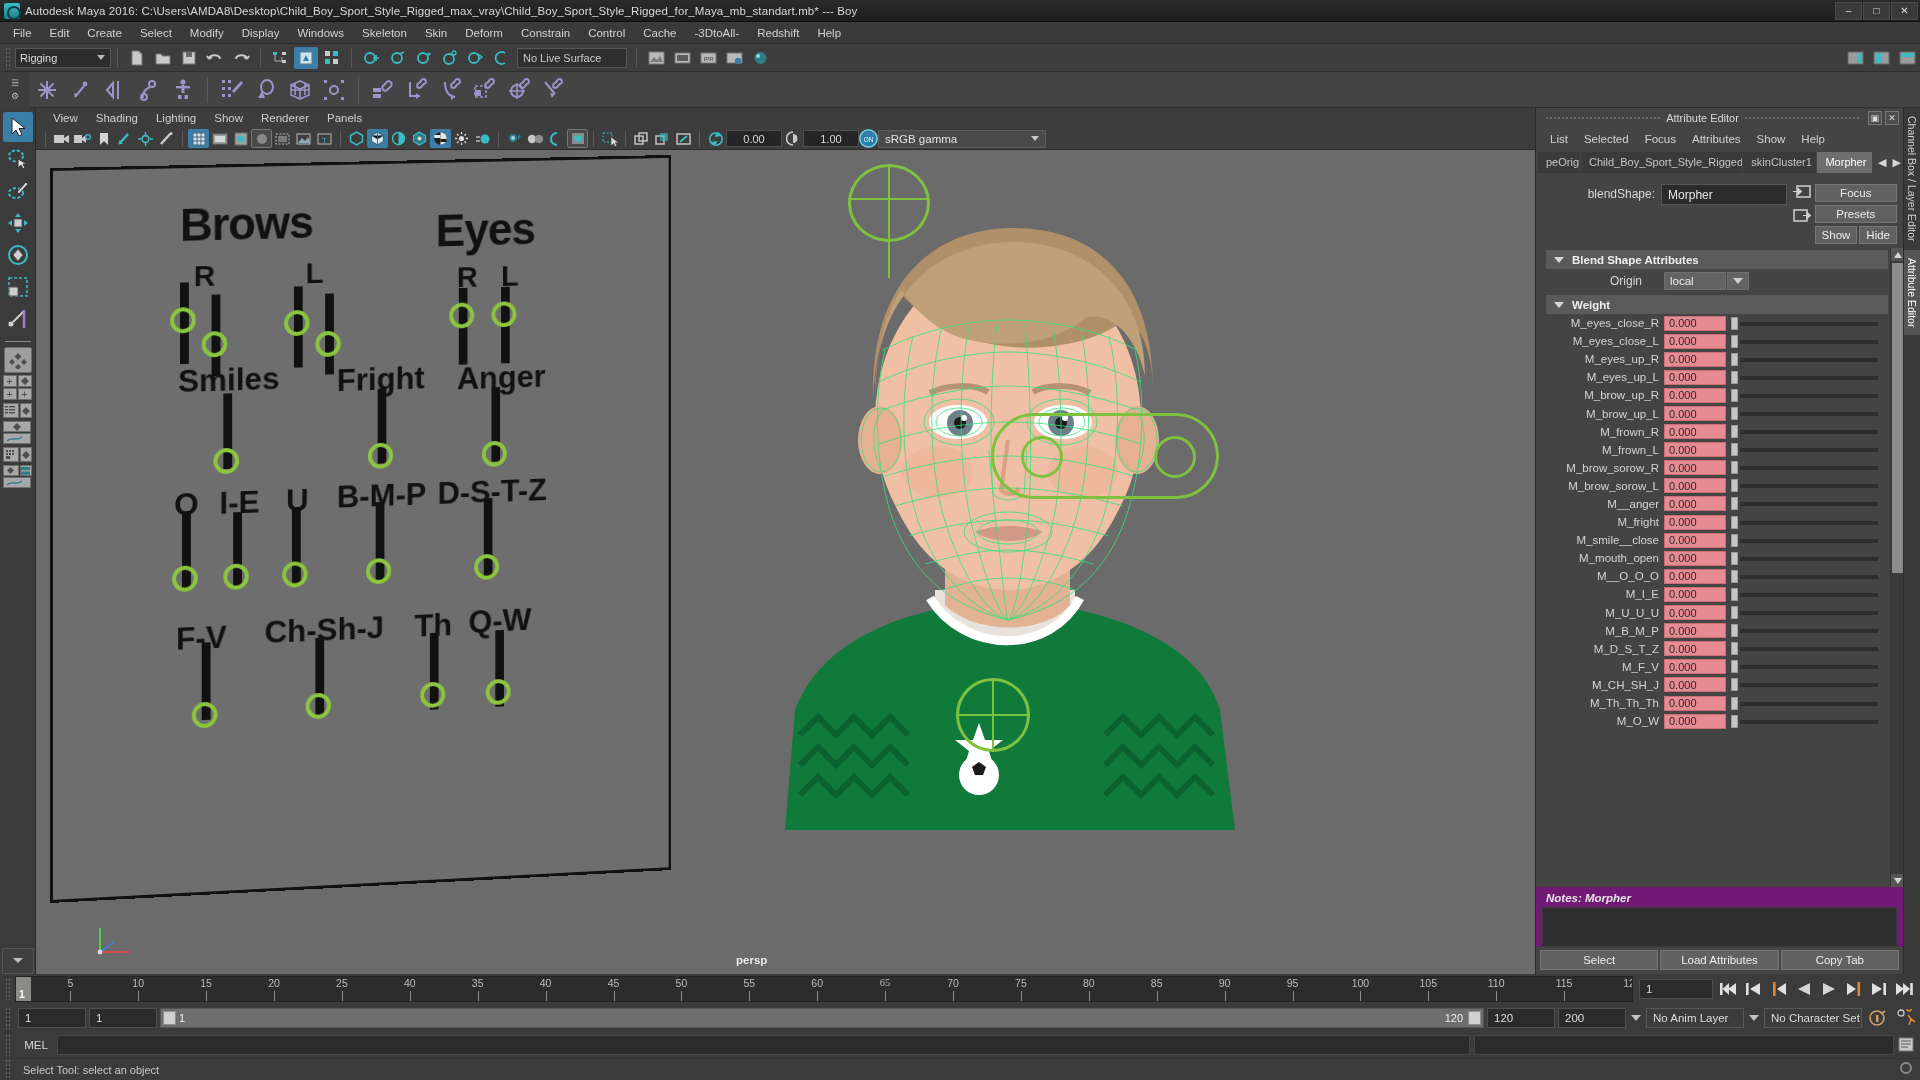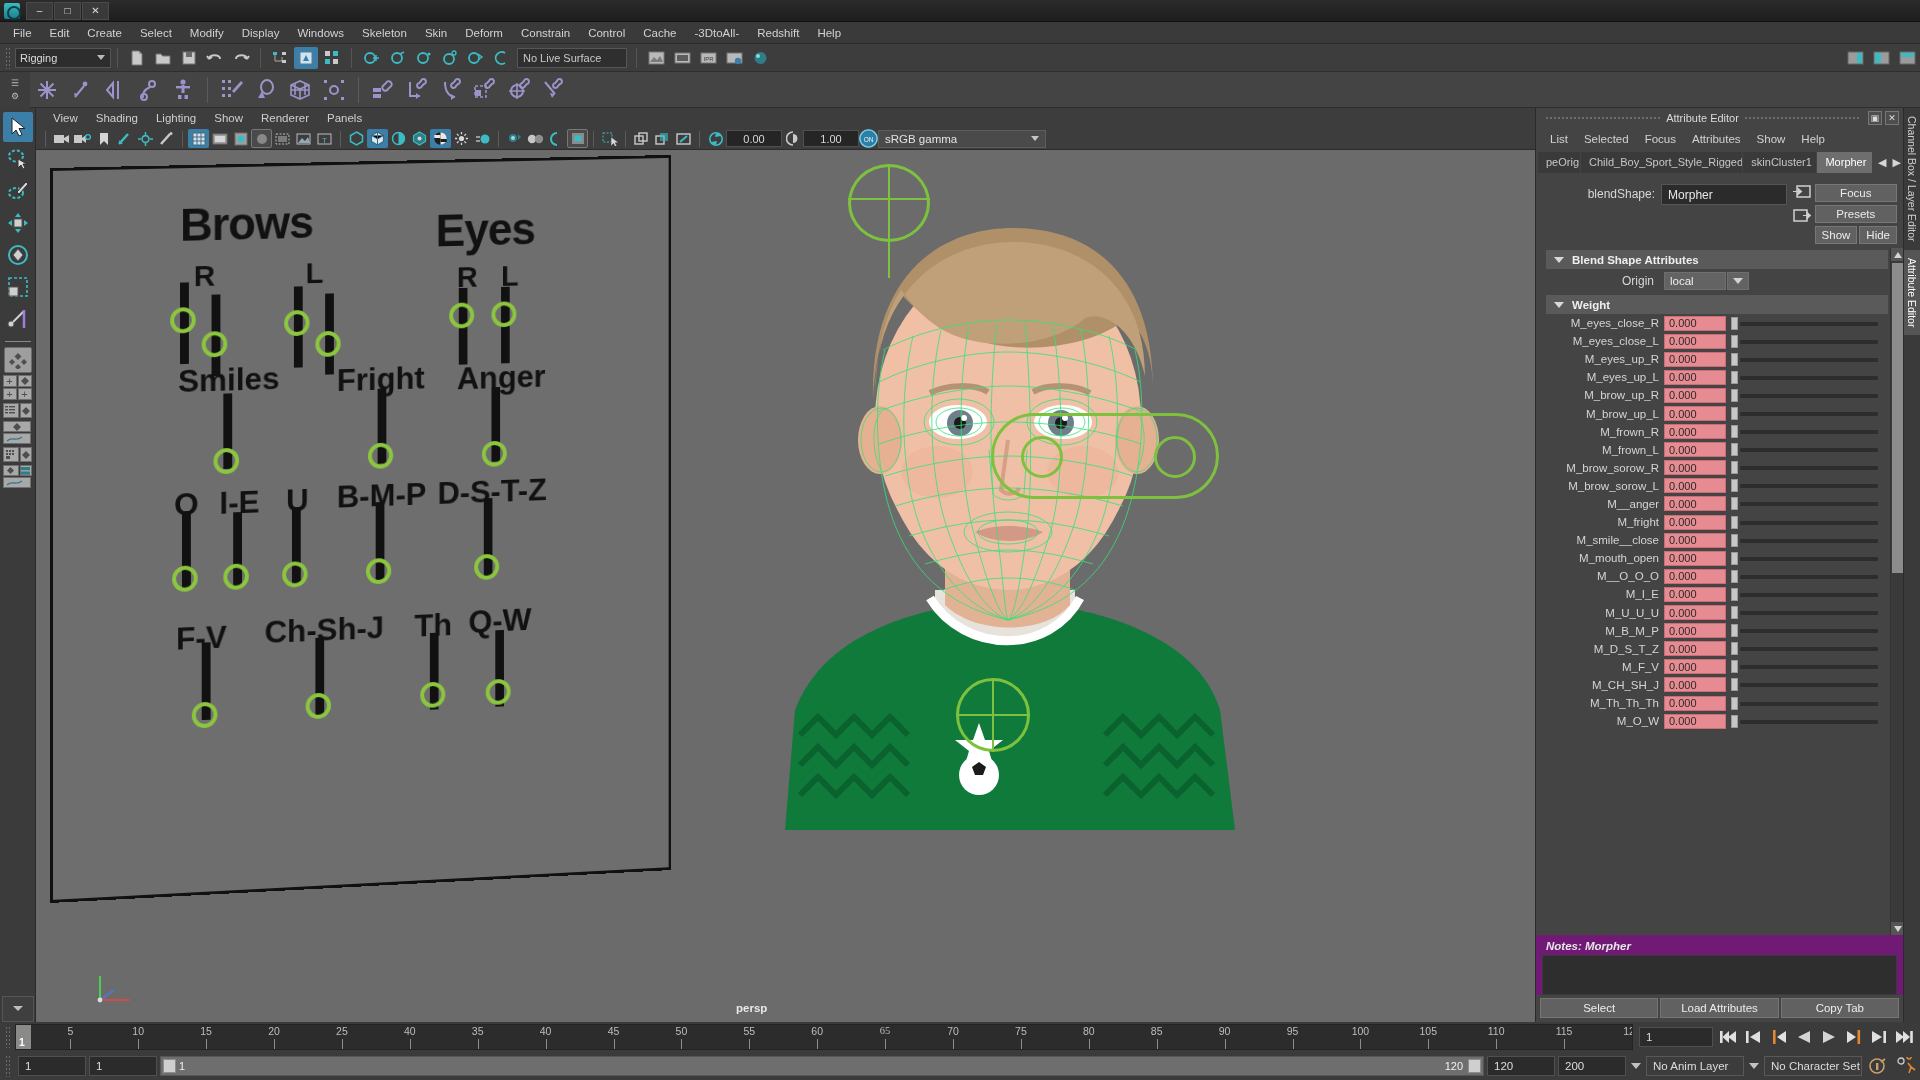--- a/index.html
+++ b/index.html
@@ -207,21 +207,21 @@
 
   .ae-scroll { flex: 1; min-height: 0; display: flex; background: #444; overflow: hidden; }
   .ae-scroll-inner { flex: 1; min-width: 0; overflow: hidden; }
   .ae-section { background: #5a5a5a; height: 19px; display: flex; align-items: center;
     padding-left: 8px; margin: 2px 2px 0 10px; }
   .ae-section .tri { width:0;height:0;border-left:5px solid transparent;
     border-right:5px solid transparent;border-top:6px solid #d8d8d8; margin-right: 8px; }
   .ae-section span { font-size: 11.5px; color: #eee; font-weight: bold; }
   .ae-originrow { display: flex; align-items: center; height: 24px; margin-left: 10px; }
   .ae-origin-lbl { width: 118px; text-align: right; font-size: 12px; color: #d6d6d6;
-    padding-right: 10px; }
+    padding-right: 22px; }
   .ae-origin-val { width: 62px; height: 18px; background: #636363; border: 1px solid #6f6f6f;
     font-size: 11.5px; color: #ededed; display: flex; align-items: center; padding-left: 5px; }
   .ae-origin-drop { width: 22px; height: 18px; background: #636363; border: 1px solid #6f6f6f;
     margin-left: 1px; display: flex; align-items: center; justify-content: center; }
   .ae-origin-drop .c { width:0;height:0;border-left:5px solid transparent;
     border-right:5px solid transparent;border-top:6px solid #d2d2d2; }
 
   .weight-list { padding-left: 10px; }
   .wrow { display: flex; align-items: center; height: 18.1px; }
   .wlabel { width: 118px; text-align: right; font-size: 11.5px; color: #d4d4d4;
@@ -309,20 +309,21 @@
   .sb-text { font-size: 11px; color: #c8c8c8; padding-left: 8px; flex: 1; }
   .sb-right { display: flex; align-items: center; gap: 4px; padding-right: 6px; }
 </style>
 </head>
 <body>
 
 <div class="app">
 
   <div class="titlebar">
     <div class="title-logo"></div>
+    <div class="title-text">Autodesk Maya 2016: C:\Users\AMDA8\Desktop\Child_Boy_Sport_Style_Rigged_max_vray\Child_Boy_Sport_Style_Rigged_for_Maya_mb_standart.mb*  ---  Boy</div>
     <div class="win-btns">
       <div class="win-btn">–</div>
       <div class="win-btn">□</div>
       <div class="win-btn close">✕</div>
     </div>
   </div>
 
   <div class="menubar">
     <div class="menu-item">File</div>
     <div class="menu-item">Edit</div>
@@ -1586,15 +1587,38 @@
         </svg>
     </div>
     <div class="mel-ico">
       <svg width="22" height="18" viewBox="0 0 22 18">
           <circle cx="5" cy="4" r="3" fill="none" stroke="#cfcfcf" stroke-width="1.3"></circle>
           <path d="M13 2 a2 2 0 1 1 .01 0M12 6 l3 4-2 6M15 10 l4 3" stroke="#e2862f" stroke-width="1.6" fill="none"></path>
         </svg>
     </div>
   </div>
 
-
+  <div class="melrow">
+    <div class="grip"></div>
+    <div class="mel-lbl">MEL</div>
+    <div class="mel-input"></div>
+    <div class="mel-out"></div>
+    <div class="mel-ico">
+      <svg width="18" height="16" viewBox="0 0 18 16">
+          <rect x="1" y="1" width="14" height="13" fill="#c9c9c9" stroke="#777"></rect>
+          <path d="M3 4h10M3 7h10M3 10h7" stroke="#5a5a5a"></path>
+        </svg>
+    </div>
+  </div>
+
+  <div class="statusbar">
+    <div class="grip"></div>
+    <div class="sb-text">Select Tool: select an object</div>
+    <div class="sb-right">
+      <span>
+        <svg width="16" height="14" viewBox="0 0 16 14">
+            <circle cx="8" cy="7" r="5" fill="none" stroke="#8a8a8a" stroke-width="2"></circle>
+          </svg>
+      </span>
+    </div>
+  </div>
 
 </div>
 
 </body></html>

